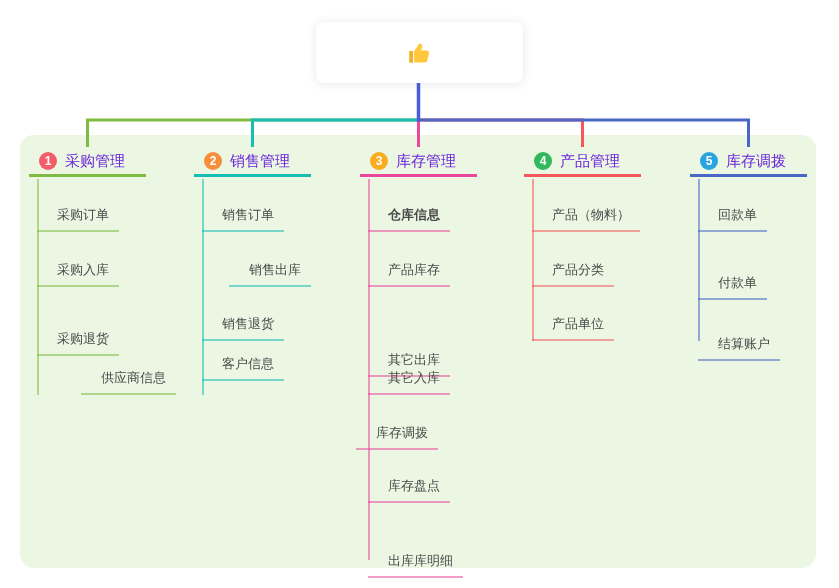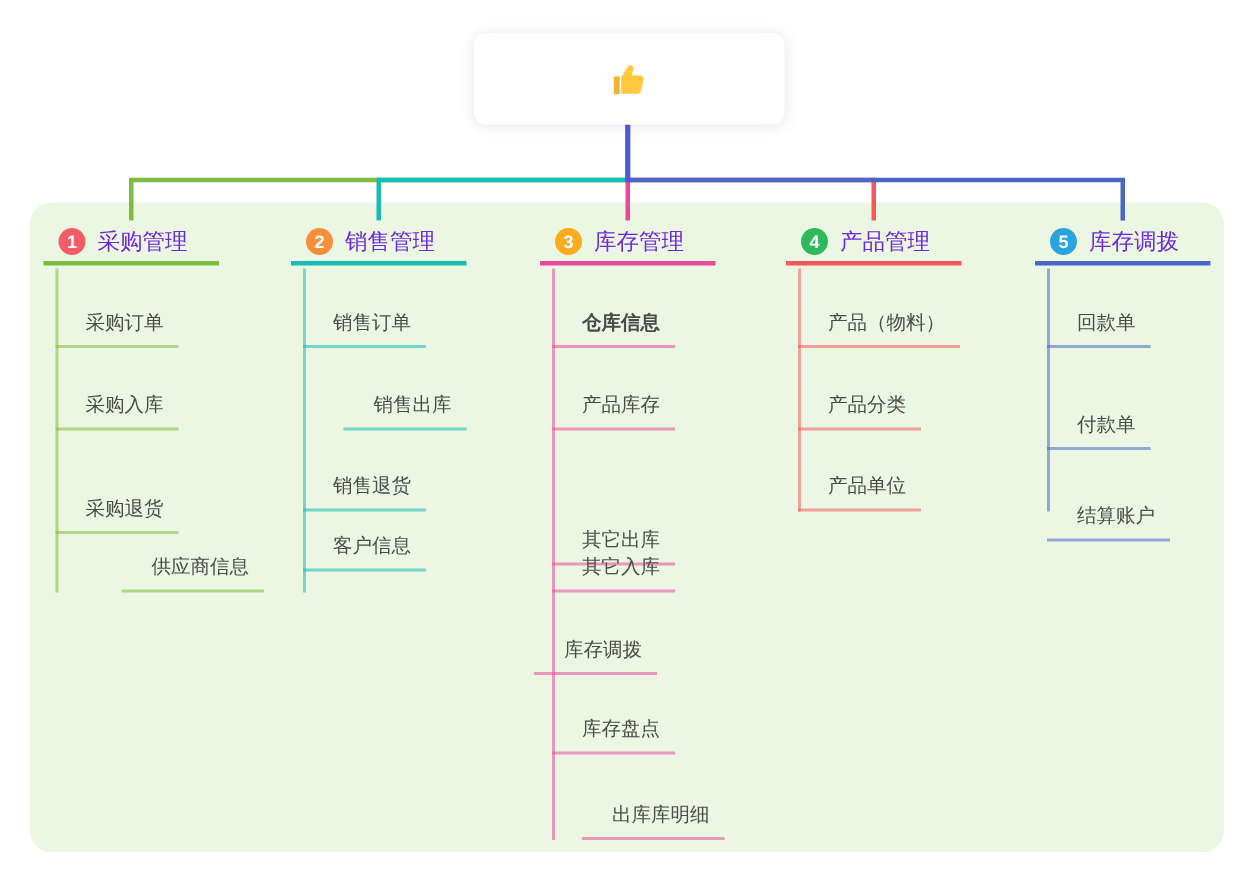--- a/index.html
+++ b/index.html
@@ -91,21 +91,21 @@
         <span class="badge" style="background: rgb(250, 171, 30);">3</span>
         <span class="branch-label">库存管理</span>
       </div>
       <div class="rail" style="left: 368px; top: 179px; height: 381px; background: rgba(233, 72, 157, 0.55);"></div>
       <div class="node-item" style="left: 368px; top: 202px; height: 22px; border-bottom: 2px solid rgba(233, 72, 157, 0.55); font-weight: bold;">仓库信息</div>
       <div class="node-item" style="left: 368px; top: 257px; height: 22px; border-bottom: 2px solid rgba(233, 72, 157, 0.55);">产品库存</div>
       <div class="node-item" style="left: 368px; top: 311px; height: 22px; border-bottom: 2px solid rgba(233, 72, 157, 0.55); margin-top: 36px;">其它出库</div>
       <div class="node-item" style="left: 368px; top: 365px; height: 22px; border-bottom: 2px solid rgba(233, 72, 157, 0.55);">其它入库</div>
       <div class="node-item" style="left: 356px; top: 420px; height: 22px; border-bottom: 2px solid rgba(233, 72, 157, 0.55);">库存调拨</div>
       <div class="node-item" style="left: 368px; top: 473px; height: 22px; border-bottom: 2px solid rgba(233, 72, 157, 0.55);">库存盘点</div>
-      <div class="node-item" style="left: 368px; top: 530px; height: 22px; border-bottom: 2px solid rgba(233, 72, 157, 0.55); margin-left: 20px;">出库库明细</div>
+      <div class="node-item" style="left: 368px; top: 548px; height: 22px; border-bottom: 2px solid rgba(233, 72, 157, 0.55);">出库库明细</div>
     </div>
     <div>
       <div class="branch-header" style="left: 524px; top: 148px; width: 117px; border-bottom: 3px solid rgb(244, 87, 92);">
         <span class="badge" style="background: rgb(47, 184, 92);">4</span>
         <span class="branch-label">产品管理</span>
       </div>
       <div class="rail" style="left: 532px; top: 179px; height: 162px; background: rgba(244, 87, 92, 0.55);"></div>
       <div class="node-item" style="left: 532px; top: 202px; height: 22px; border-bottom: 2px solid rgba(244, 87, 92, 0.55); text-align: right;">产品（物料）</div>
       <div class="node-item" style="left: 532px; top: 257px; height: 22px; border-bottom: 2px solid rgba(244, 87, 92, 0.55);">产品分类</div>
       <div class="node-item" style="left: 532px; top: 311px; height: 22px; border-bottom: 2px solid rgba(244, 87, 92, 0.55);">产品单位</div>

